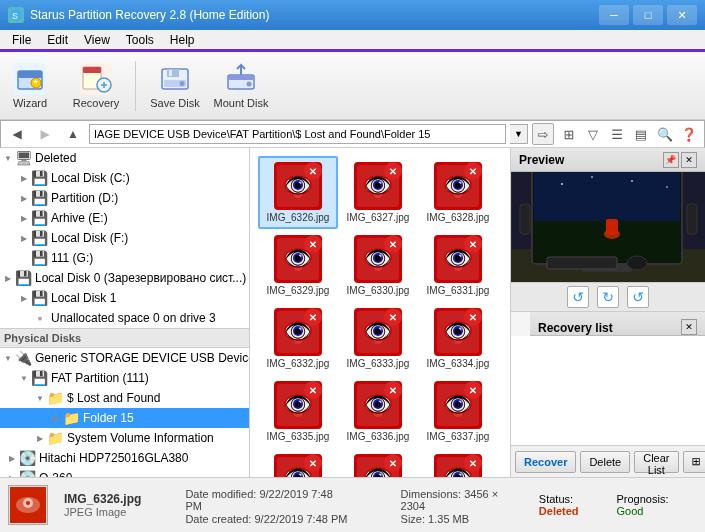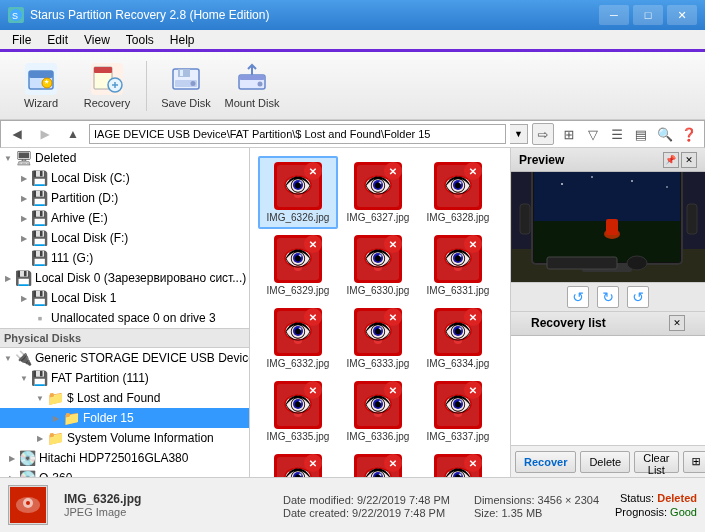--- a/index.html
+++ b/index.html
@@ -40,21 +40,21 @@
       font-size: 12px;
     }
 
     
     .toolbar {
       background: linear-gradient(to bottom, #fafafa, #e8e8e8);
       border-bottom: 1px solid #ccc;
       height: 68px;
       display: flex;
       align-items: center;
-      padding: 4px 12px;
+      padding: 4px 1px;
       gap: 8px;
     }
     .toolbar-btn {
       display: flex;
       flex-direction: column;
       align-items: center;
       justify-content: center;
       gap: 2px;
       width: 58px;
       height: 56px;
@@ -229,25 +229,26 @@
       border-top: 1px solid #ccc;
       border-bottom: 1px solid #ccc;
     }
     .refresh-btn { width: 22px; height: 22px; border: 1px solid #aaa; background: white; cursor: pointer; display: flex; align-items: center; justify-content: center; font-size: 14px; color: #3399ff; border-radius: 2px; }
 
     .recovery-list-header {
       background: linear-gradient(to bottom, #e8e8e8, #d8d8d8);
       border-bottom: 1px solid #bbb;
       height: 24px;
       display: flex;
-      align-items: center;
-      padding: 0 20px;
+      align-items: flex-end;
+      padding: 0 8px;
       font-size: 12px;
       font-weight: bold;
       justify-content: space-between;
+      margin-left: 19px;
     }
     .recovery-list-body {
       flex: 1;
       background: white;
       min-height: 60px;
     }
     .recovery-actions {
       border-top: 1px solid #ccc;
       height: 32px;
       display: flex;
@@ -282,23 +283,23 @@
       background: #ddd;
       border: 1px solid #aaa;
       display: flex; align-items: center; justify-content: center;
       font-size: 18px;
       flex-shrink: 0;
     }
     .status-info { flex: 1; }
     .status-filename { font-size: 12px; font-weight: bold; color: #333; }
     .status-filetype { font-size: 11px; color: #666; }
     .status-meta { display: flex; gap: 24px; margin-top: 2px; }
-    .status-meta-col { display: flex; flex-direction: column; gap: 1px; }
+    .status-meta-col { display: flex; flex-direction: column; gap: 1px; margin-left: 28px; }
     .status-meta-item { font-size: 11px; color: #444; }
-    .status-right { display: flex; flex-direction: column; gap: 2px; align-items: flex-end; }
+    .status-right { display: flex; flex-direction: row; gap: 2px; align-items: flex-end; }
     .status-badge { font-size: 11px; }
     .status-deleted { color: #cc3300; font-weight: bold; }
     .status-good { color: #006600; }
 
     
     ::-webkit-scrollbar { width: 12px; }
     ::-webkit-scrollbar-track { background: #f0f0f0; }
     ::-webkit-scrollbar-thumb { background: #c0c0c0; border: 1px solid #aaa; }
 
     

